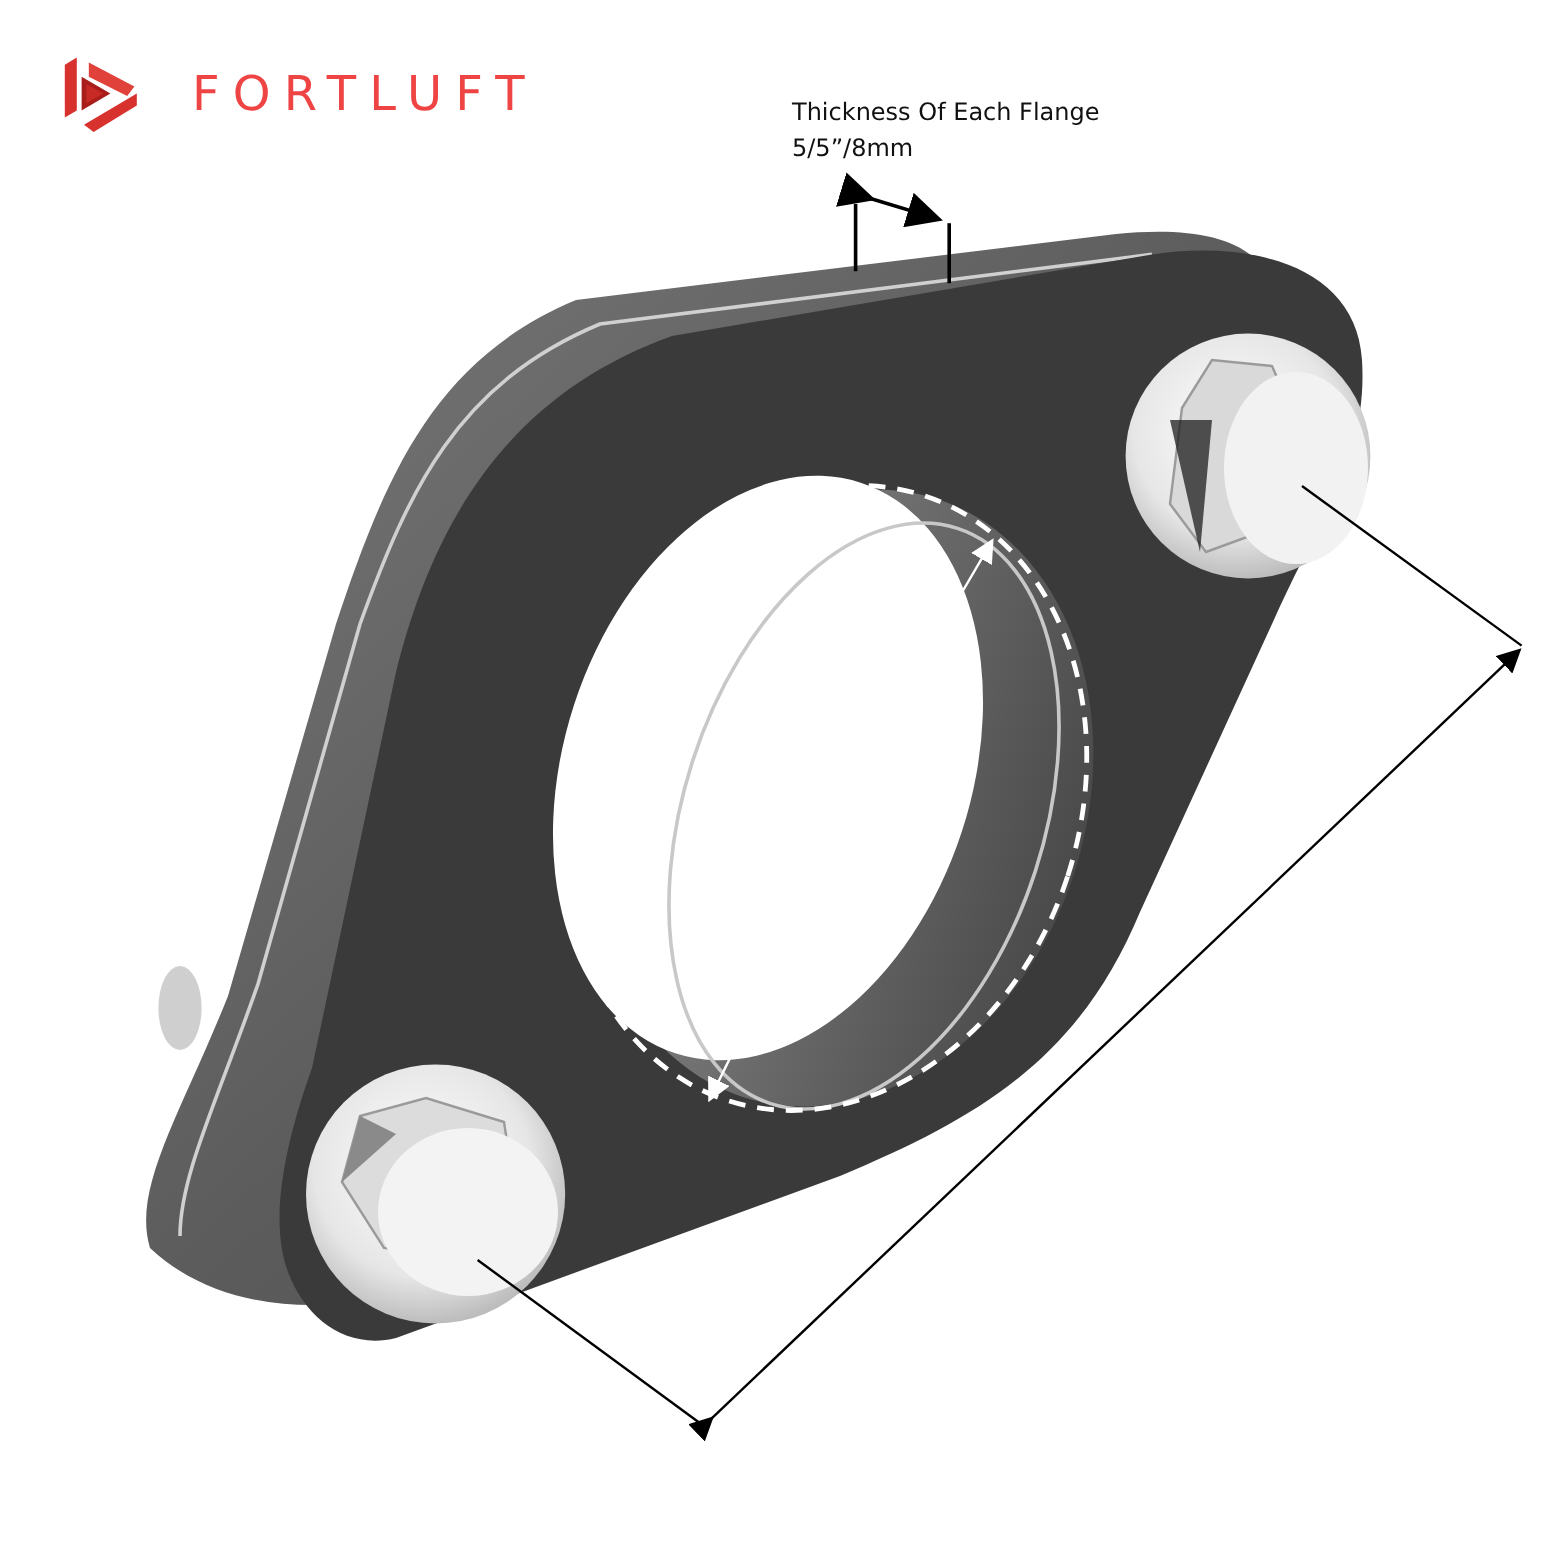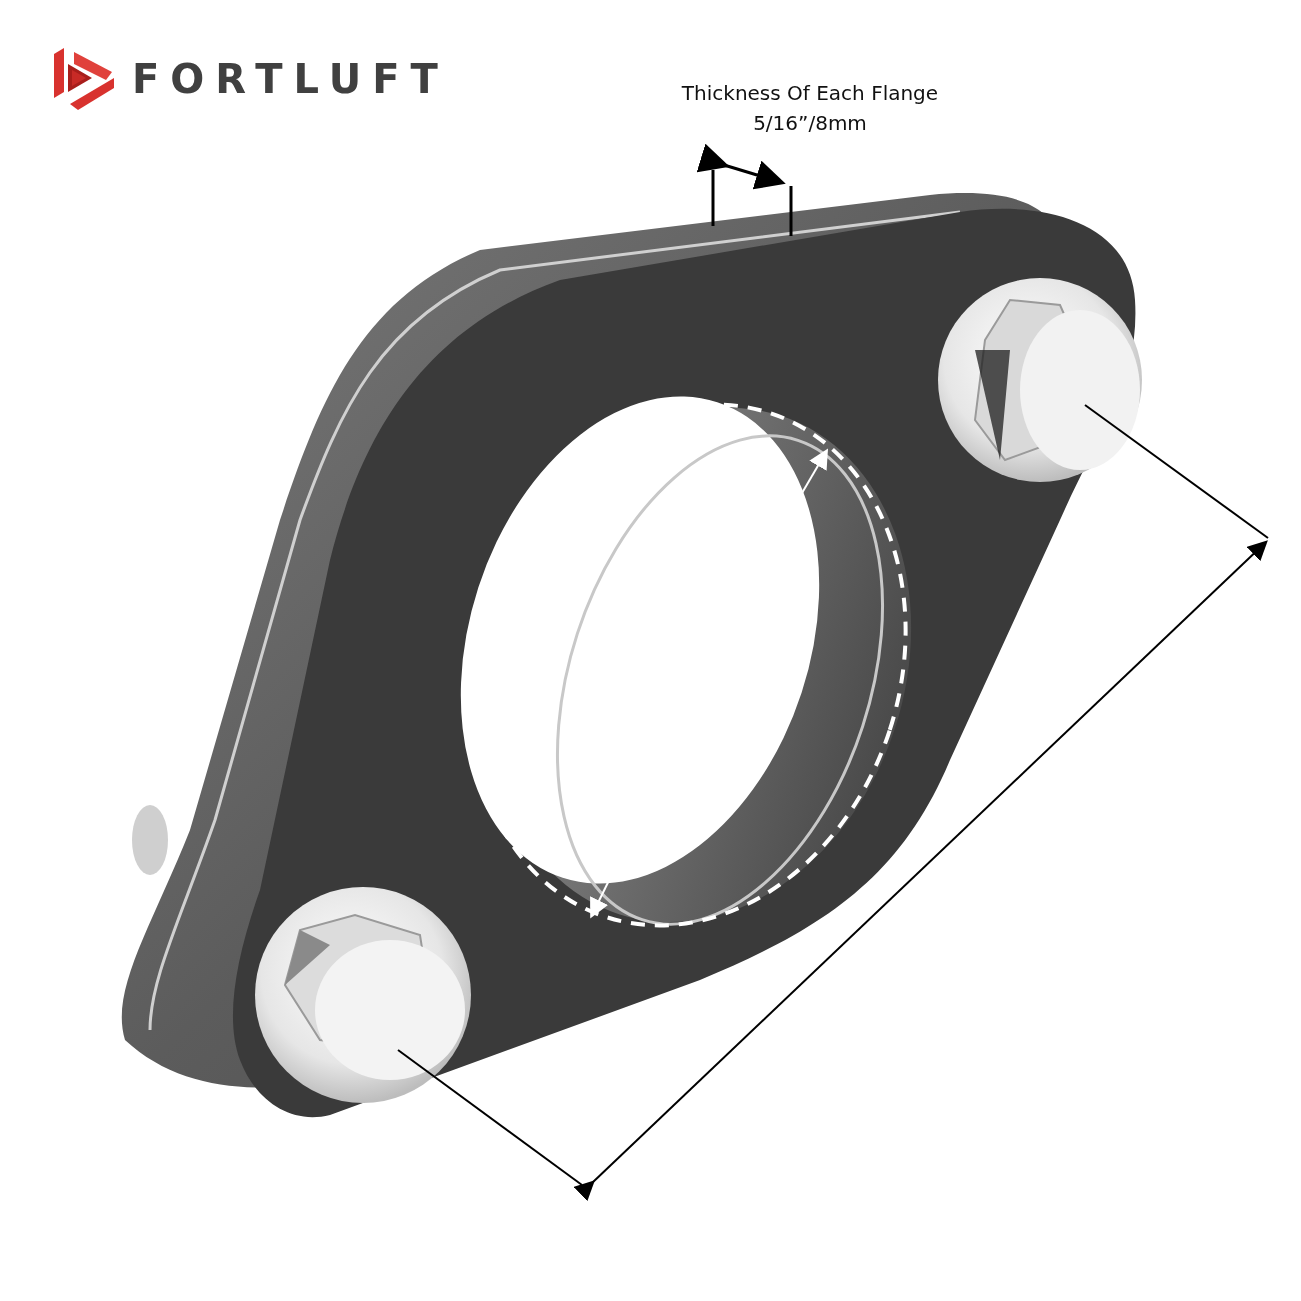--- a/index.html
+++ b/index.html
@@ -1,23 +1,23 @@
 <!DOCTYPE html>
 <html><head>
 <meta charset="utf-8">
 <style>
   html, body { margin:0; padding:0; background:#ffffff; }
   body { width:1301px; height:1301px; position:relative; overflow:hidden;
          font-family:"Liberation Sans", "DejaVu Sans", sans-serif; }
   .stage { position:absolute; left:0; top:0; width:1301px; height:1301px; }
   .brand { position:absolute; left:50px; top:46px; height:66px; display:flex; align-items:center; }
   .brand-logo { width:70px; height:66px; }
-  .brand-name { margin-left:12px; font-family:"DejaVu Sans", sans-serif; font-weight:bold;
-                font-size:40px; letter-spacing:11px; color:#404040; }
-  .label { position:absolute; text-align:center; color:#111111;
+  .brand-name { margin-left:40px; font-family:"DejaVu Sans", sans-serif; font-weight:normal;
+                font-size:40px; letter-spacing:11px; color:#ef4444; }
+  .label { position:absolute; text-align:left; color:#111111;
            font-family:"DejaVu Sans", sans-serif; font-size:20px; line-height:30px; }
   .label span { display:block; white-space:nowrap; }
   .lbl-thickness { left:660px; top:78px; width:300px; }
   .lbl-inside { left:500px; top:610px; width:210px; }
   .lbl-bolt { left:950px; top:874px; width:200px; }
   svg.art { position:absolute; left:0; top:0; }
 </style>
 </head>
 <body>
 
@@ -103,17 +103,17 @@
       <polygon points="24,6 62,26 56,34 24,18" fill="#e0413b"></polygon>
       <polygon points="64,32 64,42 28,64 20,58" fill="#d8322e"></polygon>
       <polygon points="18,18 42,32 18,46" fill="#a81e1b"></polygon>
       <polygon points="22,24 36,32 22,40" fill="#c82a26"></polygon>
     </svg>
     <div class="brand-name">FORTLUFT</div>
   </div>
 
   <div class="label lbl-thickness">
     <span>Thickness Of Each Flange</span>
-    <span>5/16”/8mm</span>
+    <span>5/5”/8mm</span>
   </div>
 
 
 </div>
 
 </body></html>

